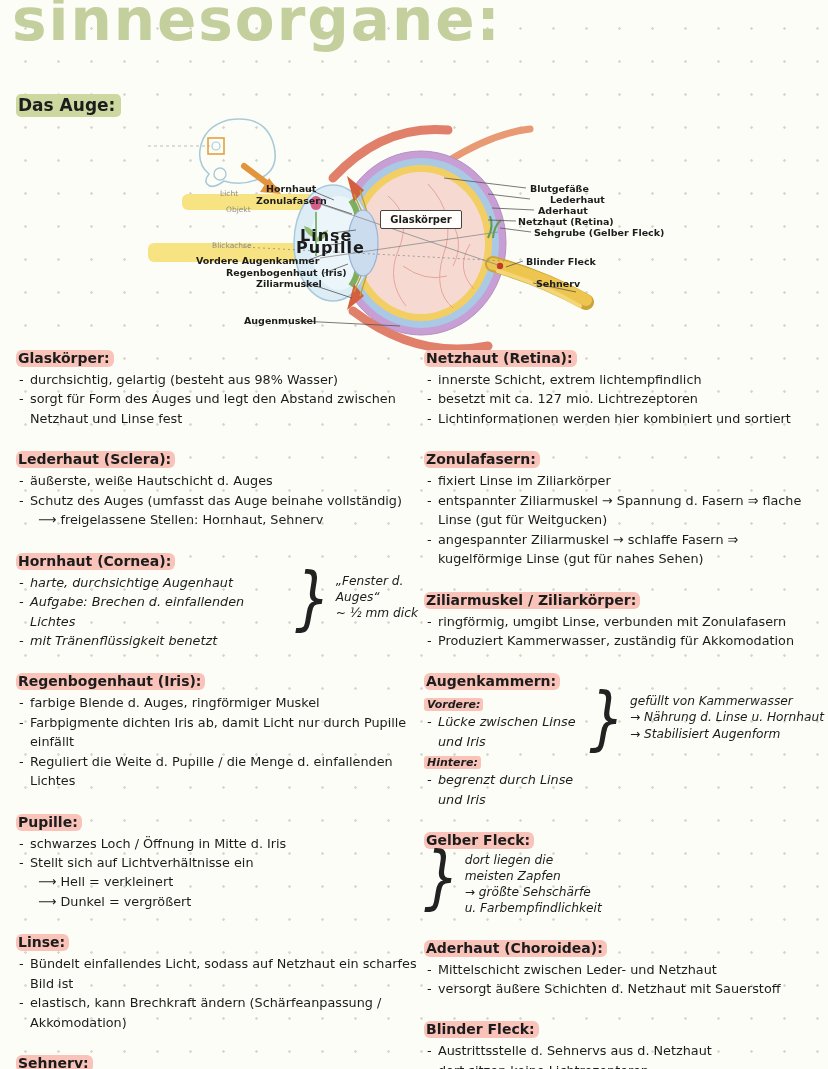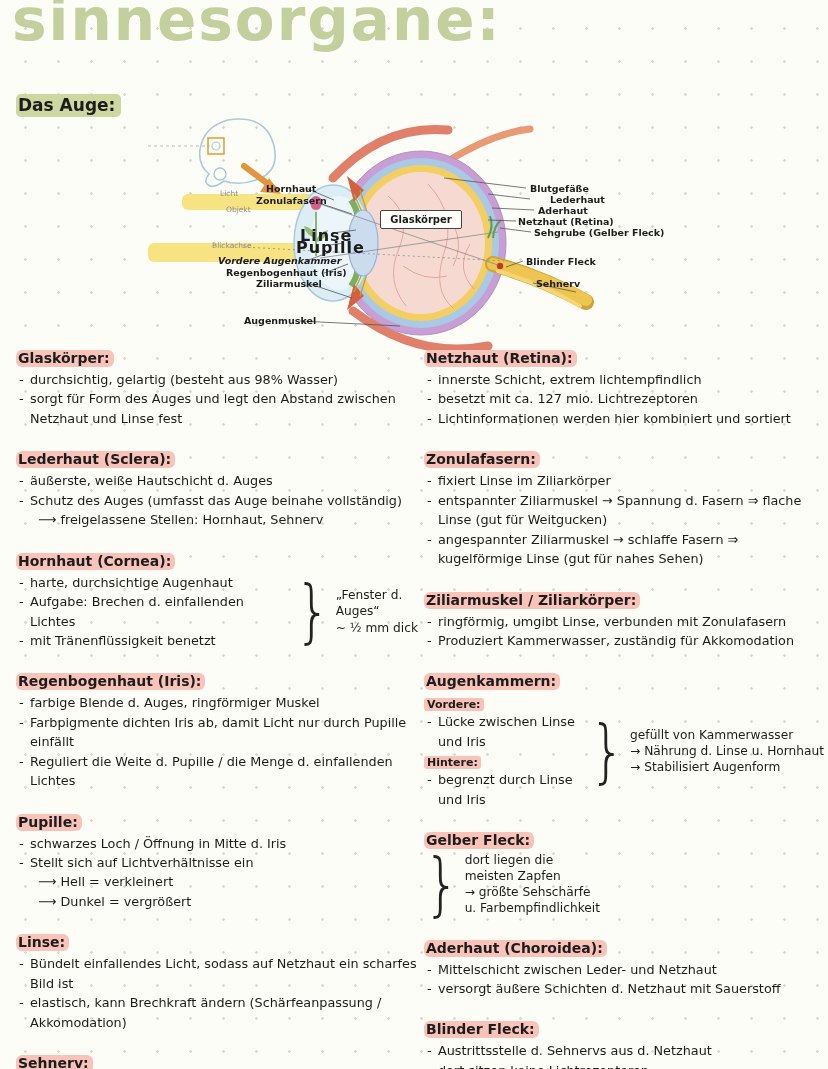--- a/index.html
+++ b/index.html
@@ -41,21 +41,21 @@
     background:#f9c3b9;padding:0 4px 1px 2px;border-radius:6px;margin-bottom:3px;
   }
   .sub-label{
     display:inline-block;font-size:11px;font-weight:700;
     background:#f9c3b9;padding:0 3px;border-radius:3px;margin:1px 0;
   }
   .item{font-size:12.8px;line-height:1.52;position:relative;padding-left:14px;}
   .item::before{content:"-";position:absolute;left:3px;top:0;}
   .item.arrow{padding-left:22px;}
   .item.arrow::before{content:"";}
-  .with-note{display:flex;align-items:center;gap:5px;}
+  .with-note{display:flex;align-items:flex-start;gap:5px;font-style:italic;}
   .with-note .bullets{flex:0 1 auto;}
   .brace{
     font-size:56px;font-weight:200;line-height:0.9;color:#222;
     transform:scaleY(1.25);flex:0 0 auto;
   }
   .side-note{font-size:12.2px;line-height:1.32;white-space:pre-line;flex:0 0 auto;}
 </style>
 </head>
 <body>
 
@@ -154,21 +154,21 @@
         <line x1="385" y1="167" x2="428" y2="176"></line>
       </g>
     </svg>
 
     <div class="gk-box">Glaskörper</div>
     <div id="diagram-labels">
         <div class="dlabel" style="left: 118px; top: 68px;">Hornhaut</div>
         <div class="dlabel" style="left: 108px; top: 80px;">Zonulafasern</div>
         <div class="dlabel big" style="left: 152px; top: 112px;">Linse</div>
         <div class="dlabel big" style="left: 148px; top: 124px;">Pupille</div>
-        <div class="dlabel" style="left: 70px; top: 140px; font-style: italic;">Vordere Augenkammer</div>
+        <div class="dlabel" style="left: 48px; top: 140px;">Vordere Augenkammer</div>
         <div class="dlabel" style="left: 78px; top: 152px;">Regenbogenhaut (Iris)</div>
         <div class="dlabel" style="left: 108px; top: 163px;">Ziliarmuskel</div>
         <div class="dlabel" style="left: 96px; top: 200px;">Augenmuskel</div>
         <div class="dlabel" style="left: 382px; top: 68px;">Blutgefäße</div>
         <div class="dlabel" style="left: 386px; top: 79px; padding-left: 16px;">Lederhaut</div>
         <div class="dlabel" style="left: 390px; top: 90px;">Aderhaut</div>
         <div class="dlabel" style="left: 370px; top: 101px;">Netzhaut (Retina)</div>
         <div class="dlabel" style="left: 386px; top: 112px;">Sehgrube (Gelber Fleck)</div>
         <div class="dlabel" style="left: 378px; top: 141px;">Blinder Fleck</div>
         <div class="dlabel" style="left: 388px; top: 163px;">Sehnerv</div>

